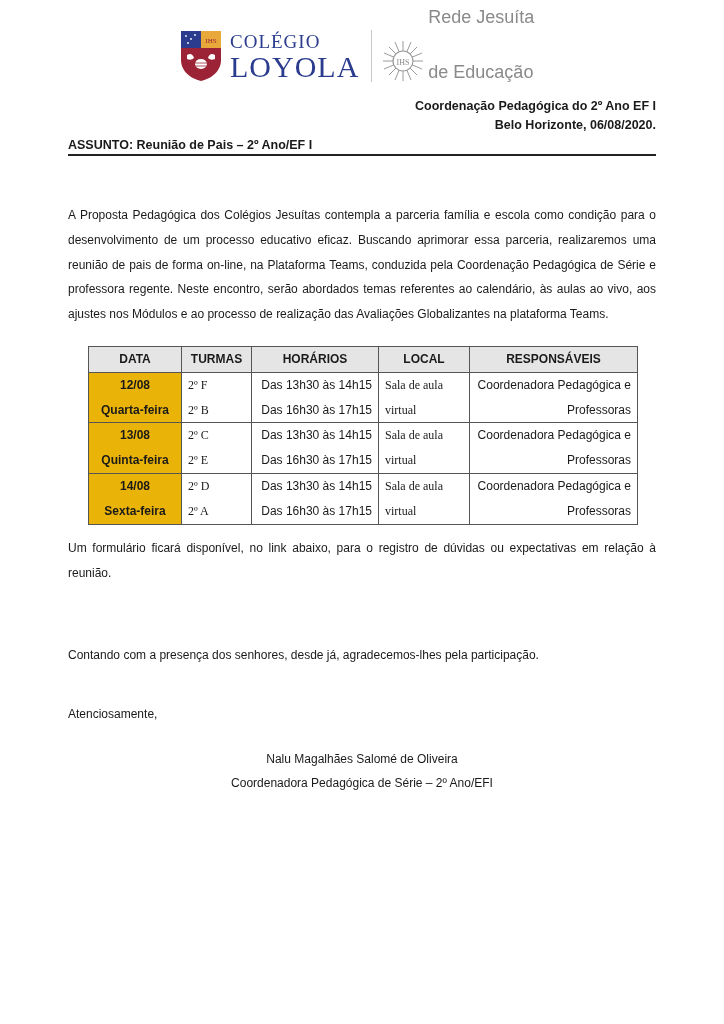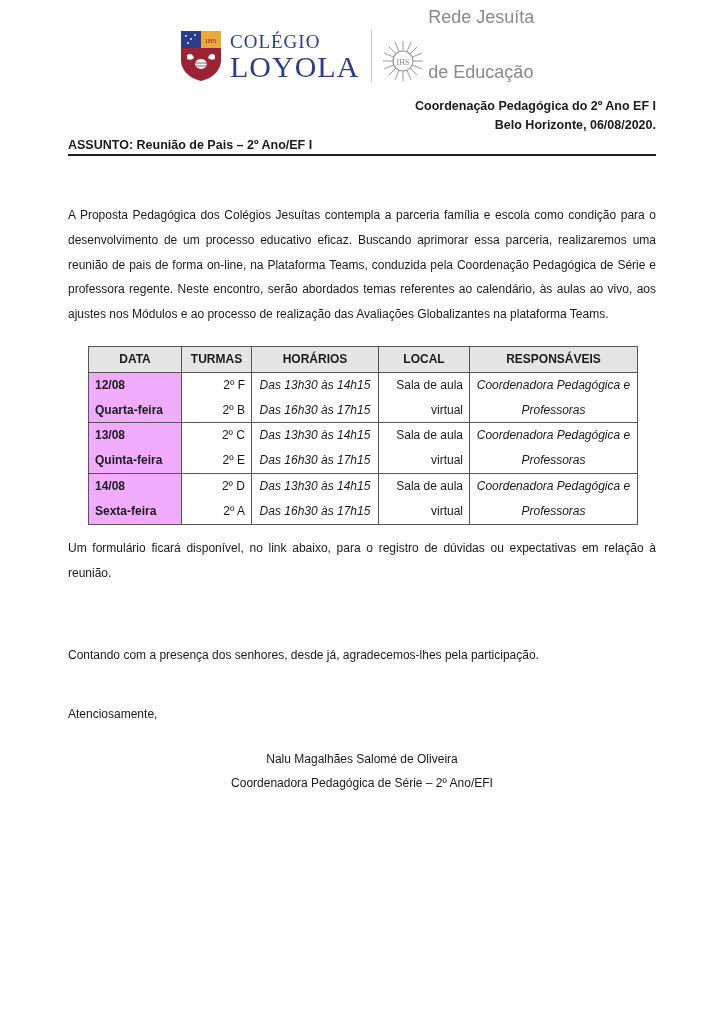--- a/index.html
+++ b/index.html
@@ -23,23 +23,23 @@
   .subject { position: absolute; left: 68px; top: 138px; font-weight: bold; font-size: 12.5px; }
   .rule { position: absolute; left: 68px; right: 68px; top: 154px; height: 2px; background: #222; }
 
   .text { position: absolute; left: 68px; width: 588px; font-size: 12px; line-height: 24.8px; }
   .justify { text-align: justify; text-align-last: left; }
 
   
   table.sched { position: absolute; left: 88px; top: 346px; border-collapse: collapse; font-size: 12px; }
   table.sched td, table.sched th { border: 1px solid #555; padding: 0 6px; line-height: 24.8px; height: 24.8px; }
   table.sched th { background: #e5e5e5; font-weight: bold; text-align: center; }
-  td.date { background: #f0abfc; font-weight: bold; }
-  td.center { text-align: right; }
-  td.left { text-align: center; font-style: italic; }
+  td.date { background: #eab308; font-weight: bold; text-align: center; }
+  td.center { text-align: left; font-family: Liberation Serif, serif; }
+  td.left { text-align: right; }
   .col-date { width: 80px; }
   .col-turma { width: 57px; }
   .col-hora { width: 114px; }
   .col-local { width: 78px; }
   .col-resp { width: 155px; }
   td .line { display: block; }
 
   .sig { position: absolute; left: 0; width: 724px; text-align: center; font-size: 12px; }
 </style>
 </head>

